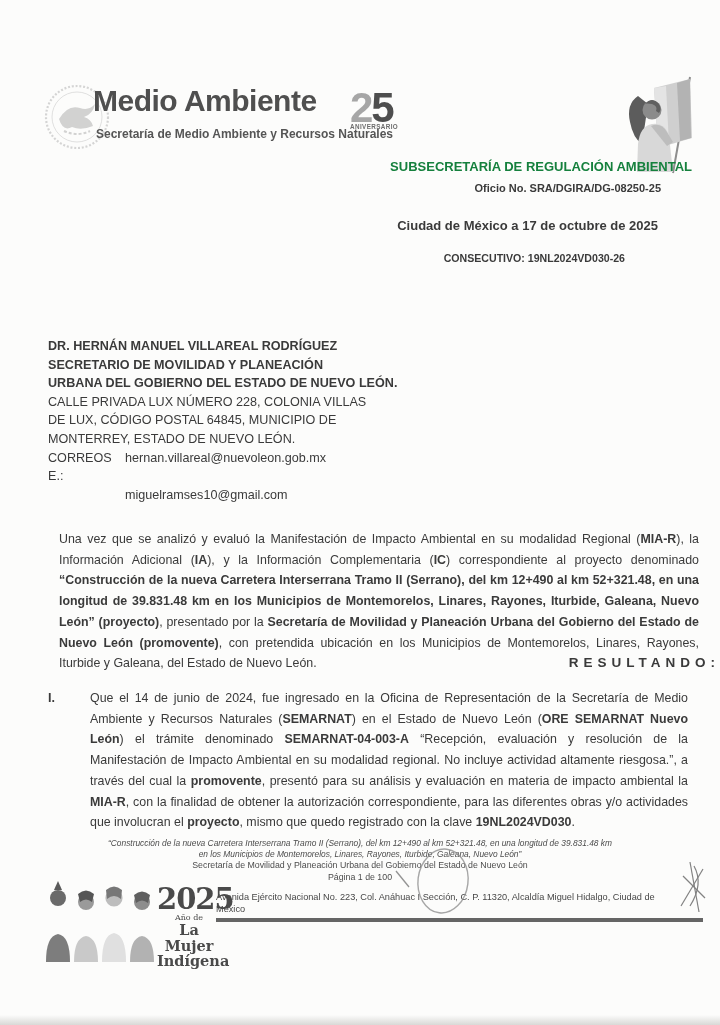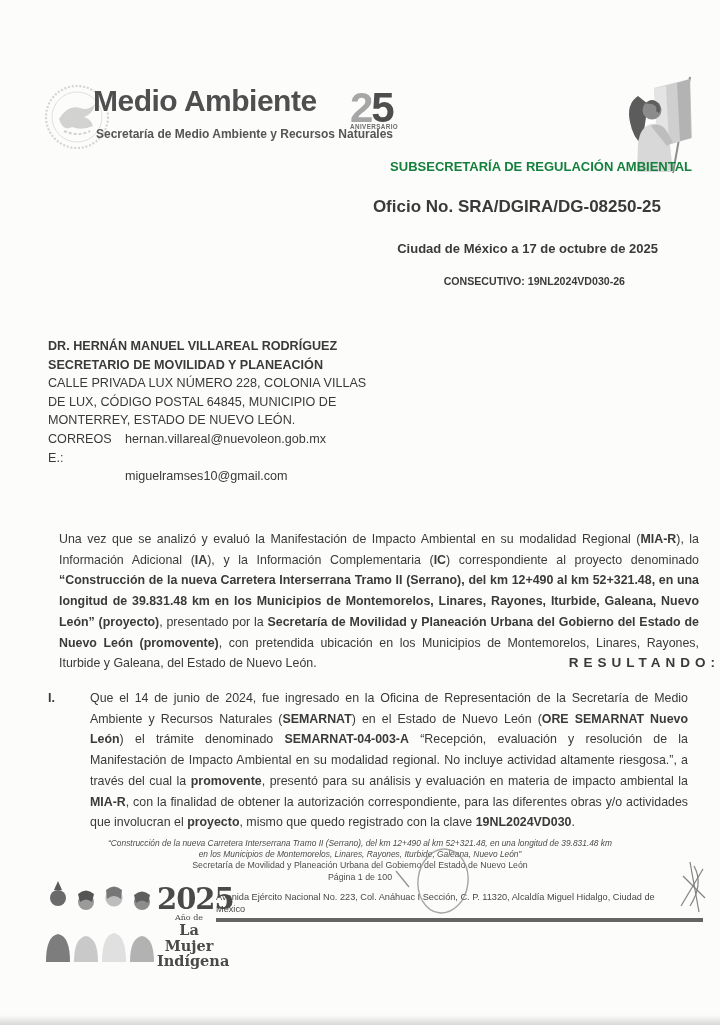--- a/index.html
+++ b/index.html
@@ -14,21 +14,21 @@
   .brand{position:absolute;left:93px;top:84px;font-size:30px;font-weight:bold;color:#4f4f4f;letter-spacing:-.5px;}
   .brand-sub{position:absolute;left:96px;top:127px;font-size:12px;font-weight:bold;color:#555;}
   .anniv{position:absolute;left:350px;top:84px;width:70px;text-align:left;}
   .anniv .n2{font-size:42px;font-weight:800;color:#a6a6a6;letter-spacing:-2px;}
   .anniv .n5{font-size:42px;font-weight:800;color:#4e4e4e;}
   .anniv-label{margin-top:-9px;font-size:6.3px;font-weight:bold;color:#6b6b6b;letter-spacing:.4px;}
   .flag-emblem{position:absolute;left:618px;top:74px;width:88px;height:102px;}
   
   .rhead{position:absolute;top:158px;right:28px;width:430px;text-align:right;}
   .rhead .l1,.rhead .l2{font-size:13px;font-weight:bold;color:#15803d;line-height:18px;}
-  .rhead .oficio{margin-top:21px;padding-right:31px;font-size:17px;font-weight:bold;}
+  .rhead .oficio{margin-top:6px;padding-right:31px;font-size:11px;font-weight:bold;}
   .rhead .citydate{margin-top:24px;padding-right:34px;font-size:13px;font-weight:bold;}
   .rhead .consec{margin-top:19px;padding-right:67px;font-size:10.6px;font-weight:bold;}
   
   .recipient{position:absolute;left:48px;top:337px;font-size:12.6px;line-height:18.6px;}
   .recipient .bold{font-weight:bold;}
   .rrow{display:flex;}
   .rrow .lbl{width:77px;flex:0 0 77px;}
   
   .intro{position:absolute;left:48px;top:518px;width:640px;font-size:12.4px;line-height:20.7px;text-align:justify;margin:11px;}
   .resultando{position:absolute;left:0;top:655px;width:720px;text-align:right;font-size:13.5px;font-weight:bold;letter-spacing:5px;}
@@ -87,20 +87,21 @@
   <div class="rhead">
     <div class="l1">SUBSECRETARÍA DE REGULACIÓN AMBIENTAL</div>
     <div class="oficio">Oficio No. SRA/DGIRA/DG-08250-25</div>
     <div class="citydate">Ciudad de México a 17 de octubre de 2025</div>
     <div class="consec">CONSECUTIVO: 19NL2024VD030-26</div>
   </div>
 
   <div class="recipient">
     <div class="bold">DR. HERNÁN MANUEL VILLAREAL RODRÍGUEZ</div>
     <div class="bold">SECRETARIO DE MOVILIDAD Y PLANEACIÓN</div>
+    <div class="bold">URBANA DEL GOBIERNO DEL ESTADO DE NUEVO LEÓN.</div>
     <div>CALLE PRIVADA LUX NÚMERO 228, COLONIA VILLAS</div>
     <div>DE LUX, CÓDIGO POSTAL 64845, MUNICIPIO DE</div>
     <div>MONTERREY, ESTADO DE NUEVO LEÓN.</div>
     <div class="rrow">
       <span class="lbl">CORREOS E.:</span>
       <span>hernan.villareal@nuevoleon.gob.mx</span>
     </div>
     <div class="rrow">
       <span class="lbl"></span>
       <span>miguelramses10@gmail.com</span>

